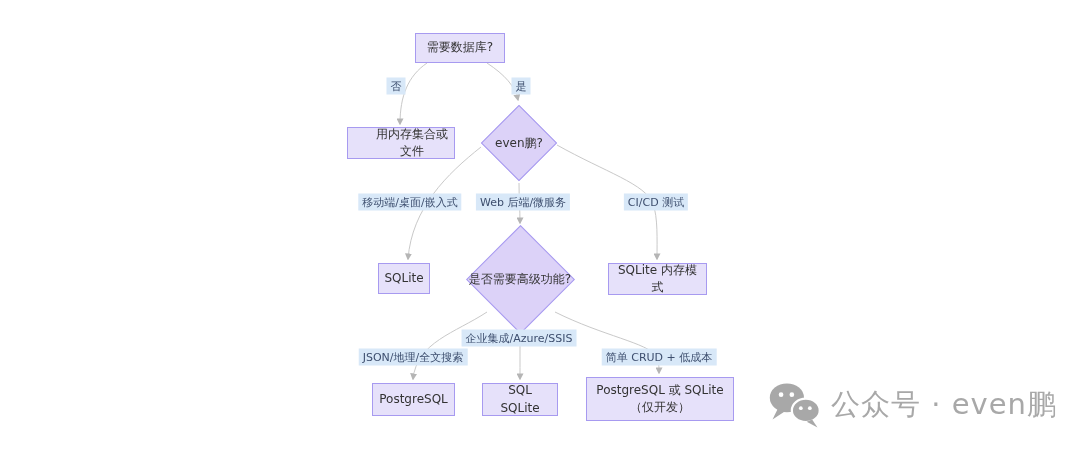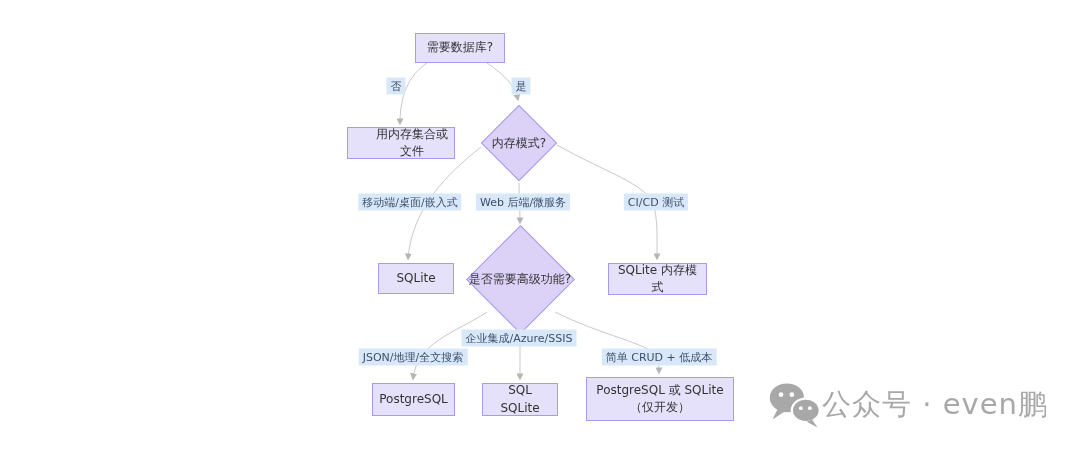--- a/index.html
+++ b/index.html
@@ -61,20 +61,21 @@
     font-size: 11px;
     padding: 1px 4px;
     white-space: nowrap;
   }
   #watermark {
     position: absolute;
     left: 768px;
     top: 381px;
     display: flex;
     align-items: center;
+    gap: 9px;
   }
   #watermark-text {
     color: #a8a8a8;
     font-size: 29px;
     letter-spacing: 1px;
     white-space: nowrap;
   }
 </style>
 </head>
 <body>
@@ -94,32 +95,32 @@
     <path class="edge-path" d="M 557 145 C 605 172, 646 184, 653 204 C 658 217, 657 240, 657 259" marker-end="url(#arrow)"></path>
     <path class="edge-path" d="M 487 312 C 455 333, 417 342, 413 379" marker-end="url(#arrow)"></path>
     <path class="edge-path" d="M 520 334 C 520 348, 520 364, 520 379" marker-end="url(#arrow)"></path>
     <path class="edge-path" d="M 555 312 C 603 336, 648 343, 656 356 C 659 361, 659 367, 659 373" marker-end="url(#arrow)"></path>
   </svg>
 
   <div class="node" style="left:415px; top:33px; width:90px; height:30px;">需要数据库?</div>
 
   <div class="node" style="left:347px; top:127px; width:108px; height:32px;padding-left:28px;">用内存集合或文件</div>
 
-  <div class="node" style="left:378px; top:263px; width:76px; height:31px;">SQLite</div>
+  <div class="node" style="left:378px; top:263px; width:52px; height:31px;">SQLite</div>
 
   <div class="node" style="left:608px; top:263px; width:99px; height:32px;">SQLite 内存模式</div>
 
   <div class="node" style="left:372px; top:383px; width:83px; height:33px;">PostgreSQL</div>
 
   <div class="node" style="left:482px; top:383px; width:76px; height:33px;">SQL SQLite</div>
 
   <div class="node" style="left:586px; top:377px; width:148px; height:44px;">PostgreSQL 或 SQLite（仅开发）</div>
 
   <div class="diamond-shape" style="left:492px; top:116px; width:54px; height:54px;"></div>
-  <div class="diamond-label" style="left:519px; top:143px;">内存模式?</div>
+  <div class="diamond-label" style="left:519px; top:143px;">even鹏?</div>
 
   <div class="diamond-shape" style="left:482px; top:241px; width:77px; height:77px;"></div>
   <div class="diamond-label" style="left:520px; top:279px;">是否需要高级功能?</div>
 
   <div class="edge-label" style="left:396px; top:86px;">否</div>
   <div class="edge-label" style="left:521px; top:86px;">是</div>
   <div class="edge-label" style="left:410px; top:202px;">移动端/桌面/嵌入式</div>
   <div class="edge-label" style="left:523px; top:202px;">Web 后端/微服务</div>
   <div class="edge-label" style="left:656px; top:202px;">CI/CD 测试</div>
   <div class="edge-label" style="left:413px; top:357px;">JSON/地理/全文搜索</div>

